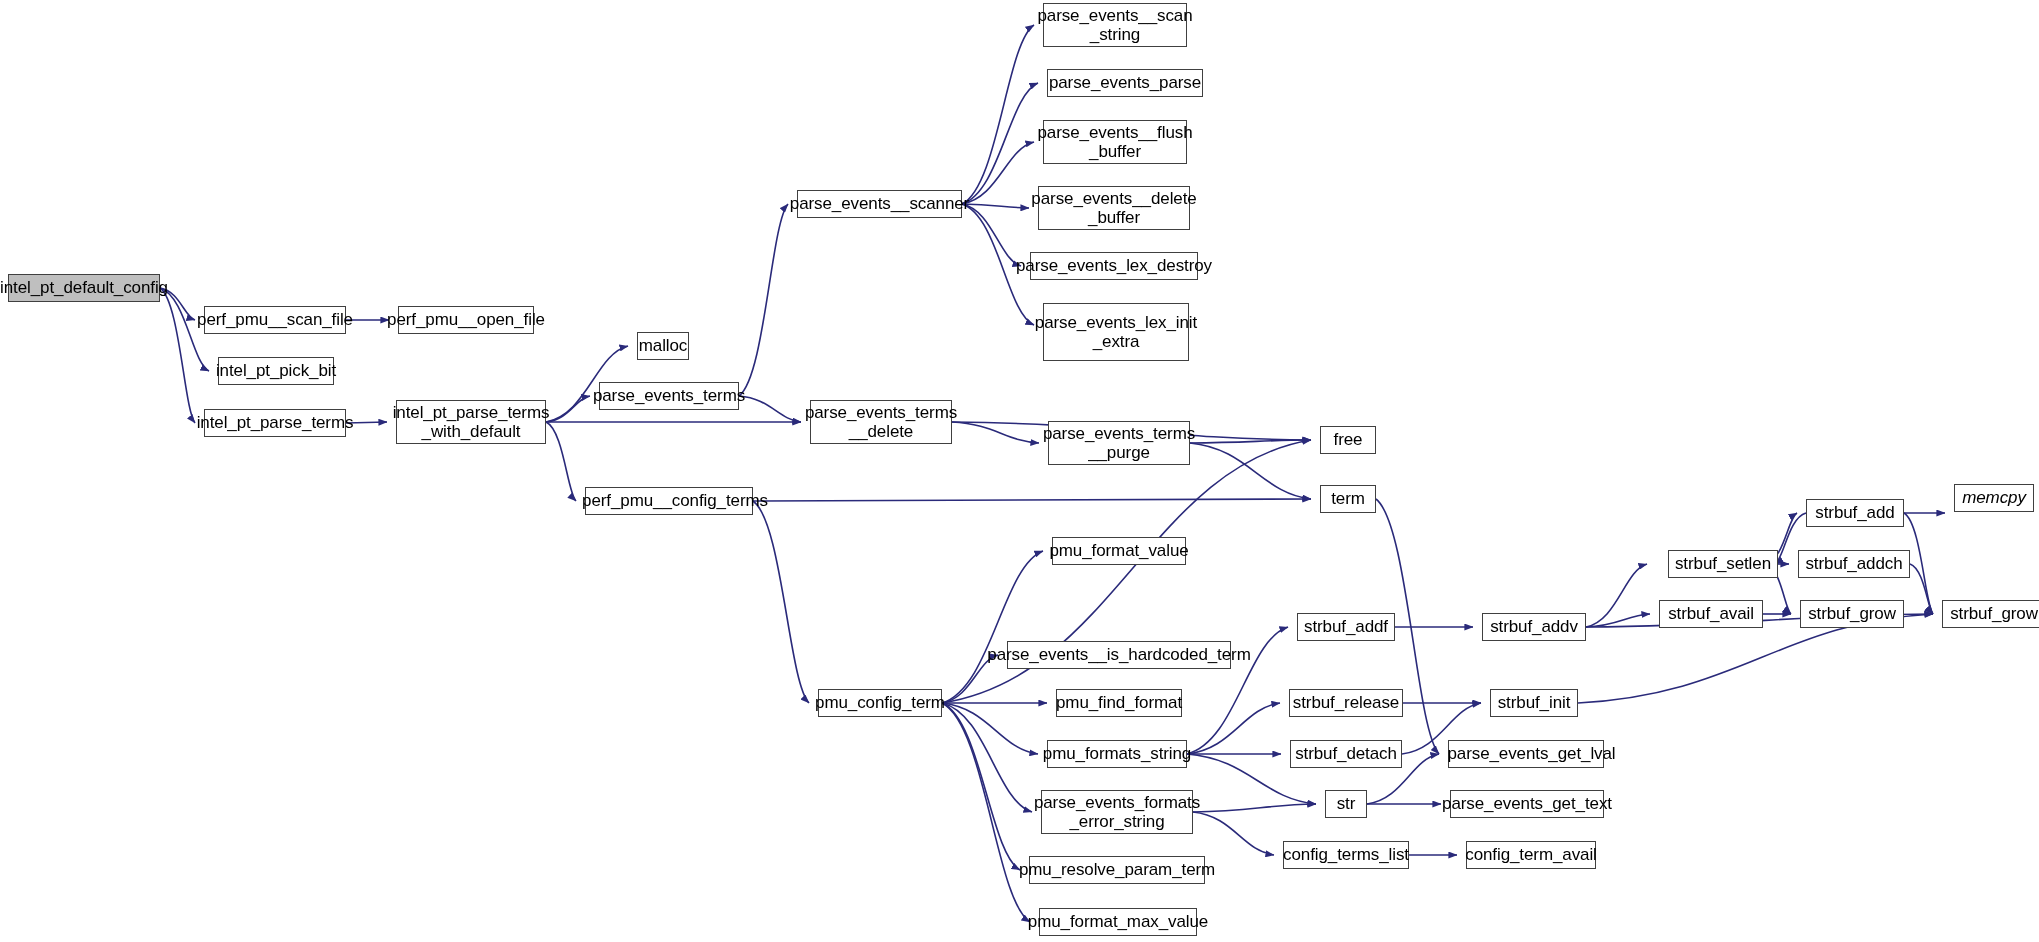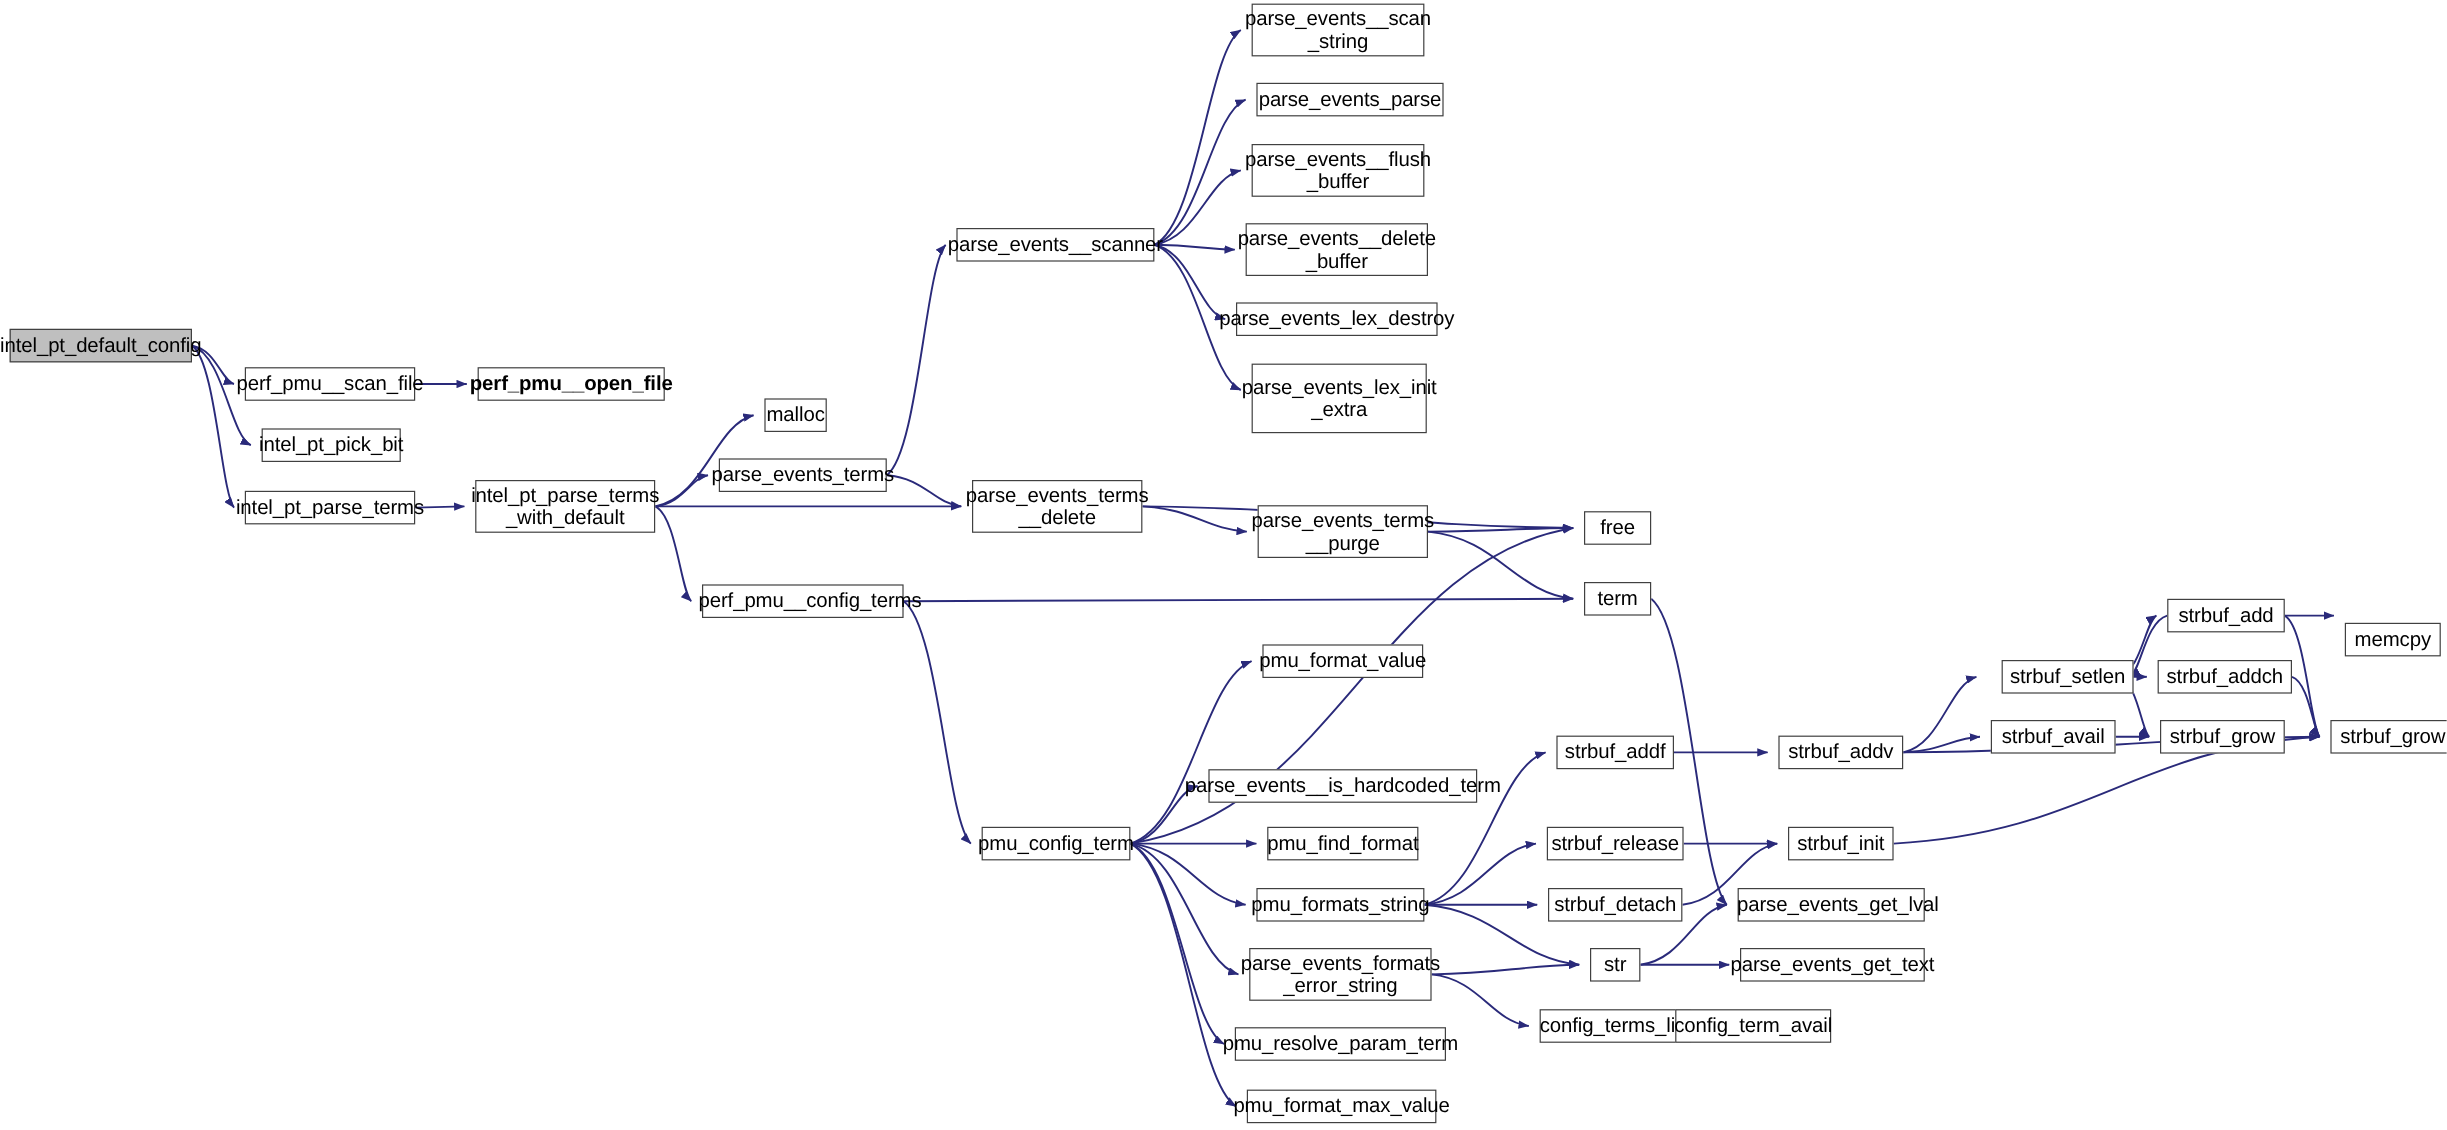--- a/index.html
+++ b/index.html
@@ -79,21 +79,21 @@
         <path d="M1904,513 C1921.1,523.1 1924.9,603.9 1933,614" marker-end="url(#ah)"></path>
         <path d="M1763,614 L1791,614" marker-end="url(#ah)"></path>
         <path d="M1910,564 C1924.4,569 1927.6,609 1933,614" marker-end="url(#ah)"></path>
       </g>
   </svg>
   <div id="node-layer">
       <div class="node root" style="left: 8px; top: 274px; width: 152px; height: 28px;">intel_pt_default_config</div>
       <div class="node" style="left: 204px; top: 306px; width: 142px; height: 28px;">perf_pmu__scan_file</div>
       <div class="node" style="left: 218px; top: 357px; width: 116px; height: 28px;">intel_pt_pick_bit</div>
       <div class="node" style="left: 204px; top: 409px; width: 142px; height: 28px;">intel_pt_parse_terms</div>
-      <div class="node" style="left: 398px; top: 306px; width: 156px; height: 28px; font-weight: bold;">perf_pmu__open_file</div>
+      <div class="node" style="left: 398px; top: 306px; width: 136px; height: 28px;">perf_pmu__open_file</div>
       <div class="node" style="left: 396px; top: 400px; width: 150px; height: 44px;">intel_pt_parse_terms
 _with_default</div>
       <div class="node" style="left: 637px; top: 332px; width: 52px; height: 28px;">malloc</div>
       <div class="node" style="left: 599px; top: 382px; width: 140px; height: 28px;">parse_events_terms</div>
       <div class="node" style="left: 585px; top: 487px; width: 168px; height: 28px; padding-left: 12px;">perf_pmu__config_terms</div>
       <div class="node" style="left: 797px; top: 190px; width: 165px; height: 28px;">parse_events__scanner</div>
       <div class="node" style="left: 810px; top: 400px; width: 142px; height: 44px;">parse_events_terms
 __delete</div>
       <div class="node" style="left: 1043px; top: 3px; width: 144px; height: 44px;">parse_events__scan
 _string</div>
@@ -120,22 +120,22 @@
       <div class="node" style="left: 1039px; top: 908px; width: 158px; height: 28px;">pmu_format_max_value</div>
       <div class="node" style="left: 1297px; top: 613px; width: 98px; height: 28px;">strbuf_addf</div>
       <div class="node" style="left: 1289px; top: 689px; width: 114px; height: 28px;">strbuf_release</div>
       <div class="node" style="left: 1290px; top: 740px; width: 112px; height: 28px;">strbuf_detach</div>
       <div class="node" style="left: 1325px; top: 790px; width: 42px; height: 28px;">str</div>
       <div class="node" style="left: 1283px; top: 841px; width: 126px; height: 28px;">config_terms_list</div>
       <div class="node" style="left: 1482px; top: 613px; width: 104px; height: 28px;">strbuf_addv</div>
       <div class="node" style="left: 1490px; top: 689px; width: 88px; height: 28px;">strbuf_init</div>
       <div class="node" style="left: 1448px; top: 740px; width: 156px; height: 28px; padding-left: 11px;">parse_events_get_lval</div>
       <div class="node" style="left: 1450px; top: 790px; width: 154px; height: 28px;">parse_events_get_text</div>
-      <div class="node" style="left: 1396px; top: 841px; width: 130px; height: 28px;">config_term_avail</div>
+      <div class="node" style="left: 1466px; top: 841px; width: 130px; height: 28px;">config_term_avail</div>
       <div class="node" style="left: 1656px; top: 550px; width: 110px; height: 28px; margin-left: 12px;">strbuf_setlen</div>
       <div class="node" style="left: 1659px; top: 600px; width: 104px; height: 28px;">strbuf_avail</div>
       <div class="node" style="left: 1806px; top: 499px; width: 98px; height: 28px;">strbuf_add</div>
       <div class="node" style="left: 1798px; top: 550px; width: 112px; height: 28px;">strbuf_addch</div>
       <div class="node" style="left: 1800px; top: 600px; width: 104px; height: 28px;">strbuf_grow</div>
-      <div class="node" style="left: 1954px; top: 519px; width: 80px; height: 28px;">memcpy</div>
+      <div class="node" style="left: 1954px; top: 484px; width: 80px; height: 28px; font-style: italic;">memcpy</div>
       <div class="node" style="left: 1942px; top: 600px; width: 104px; height: 28px;">strbuf_grow</div>
     </div>
 </div>
 
 </body></html>

